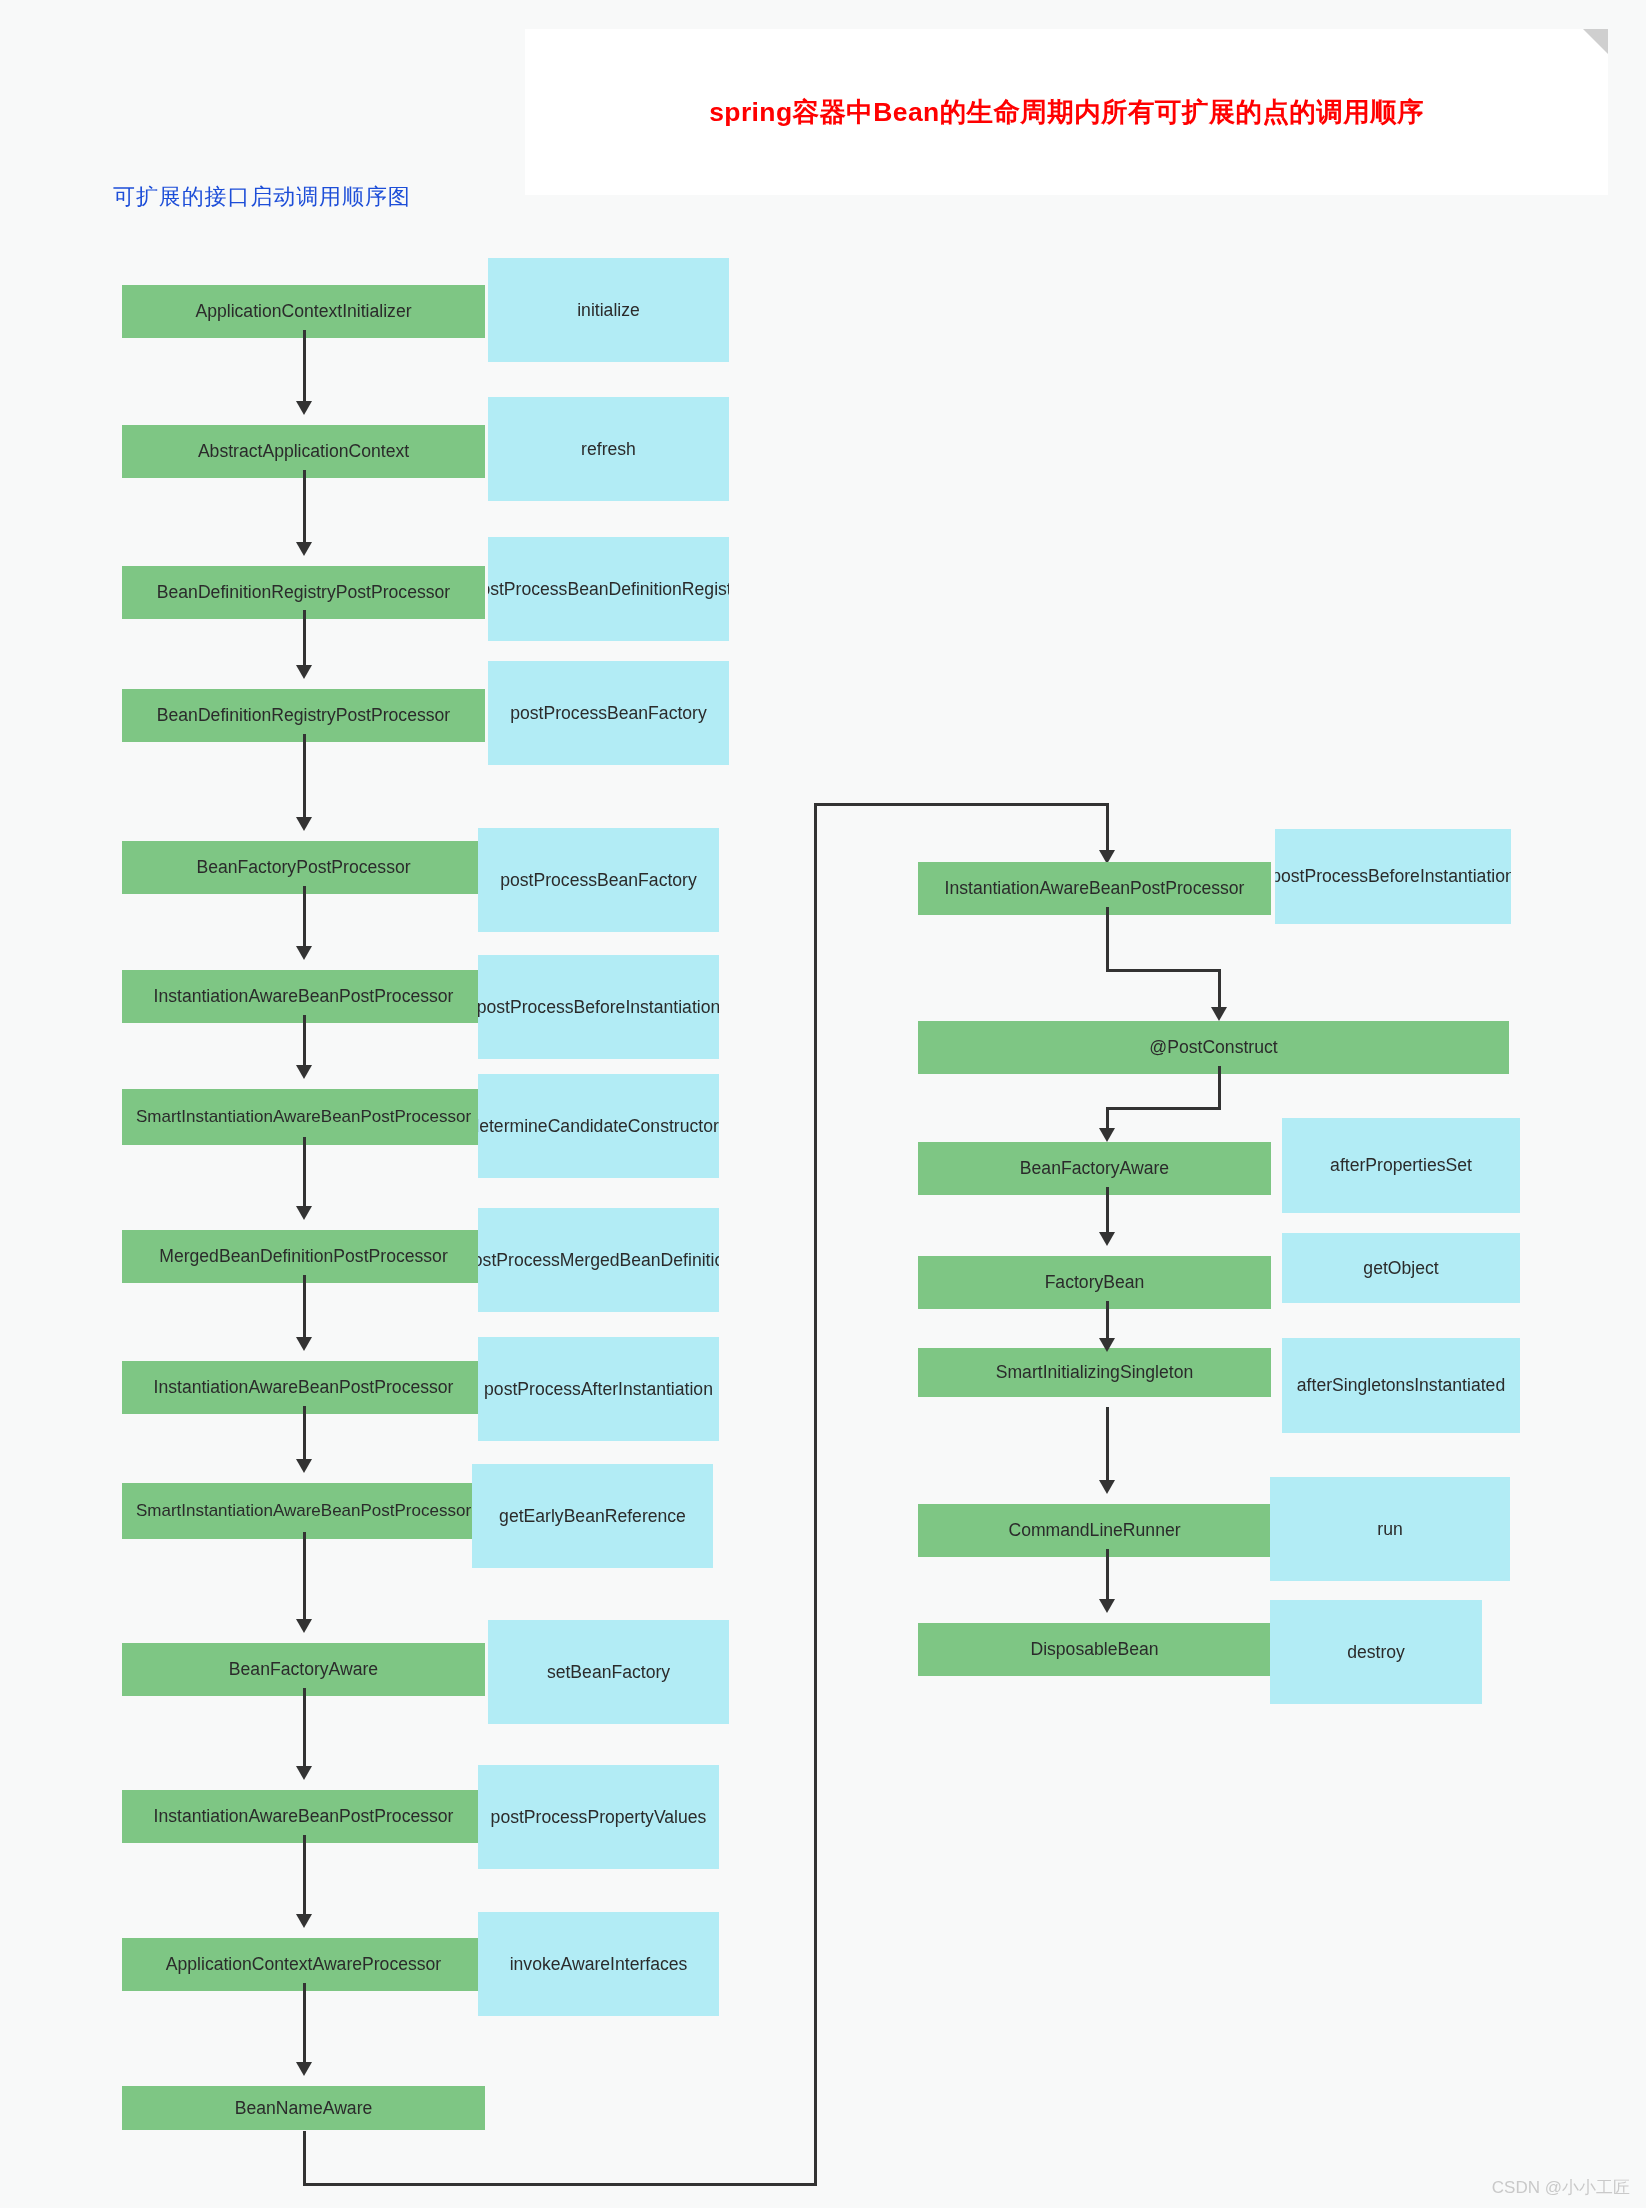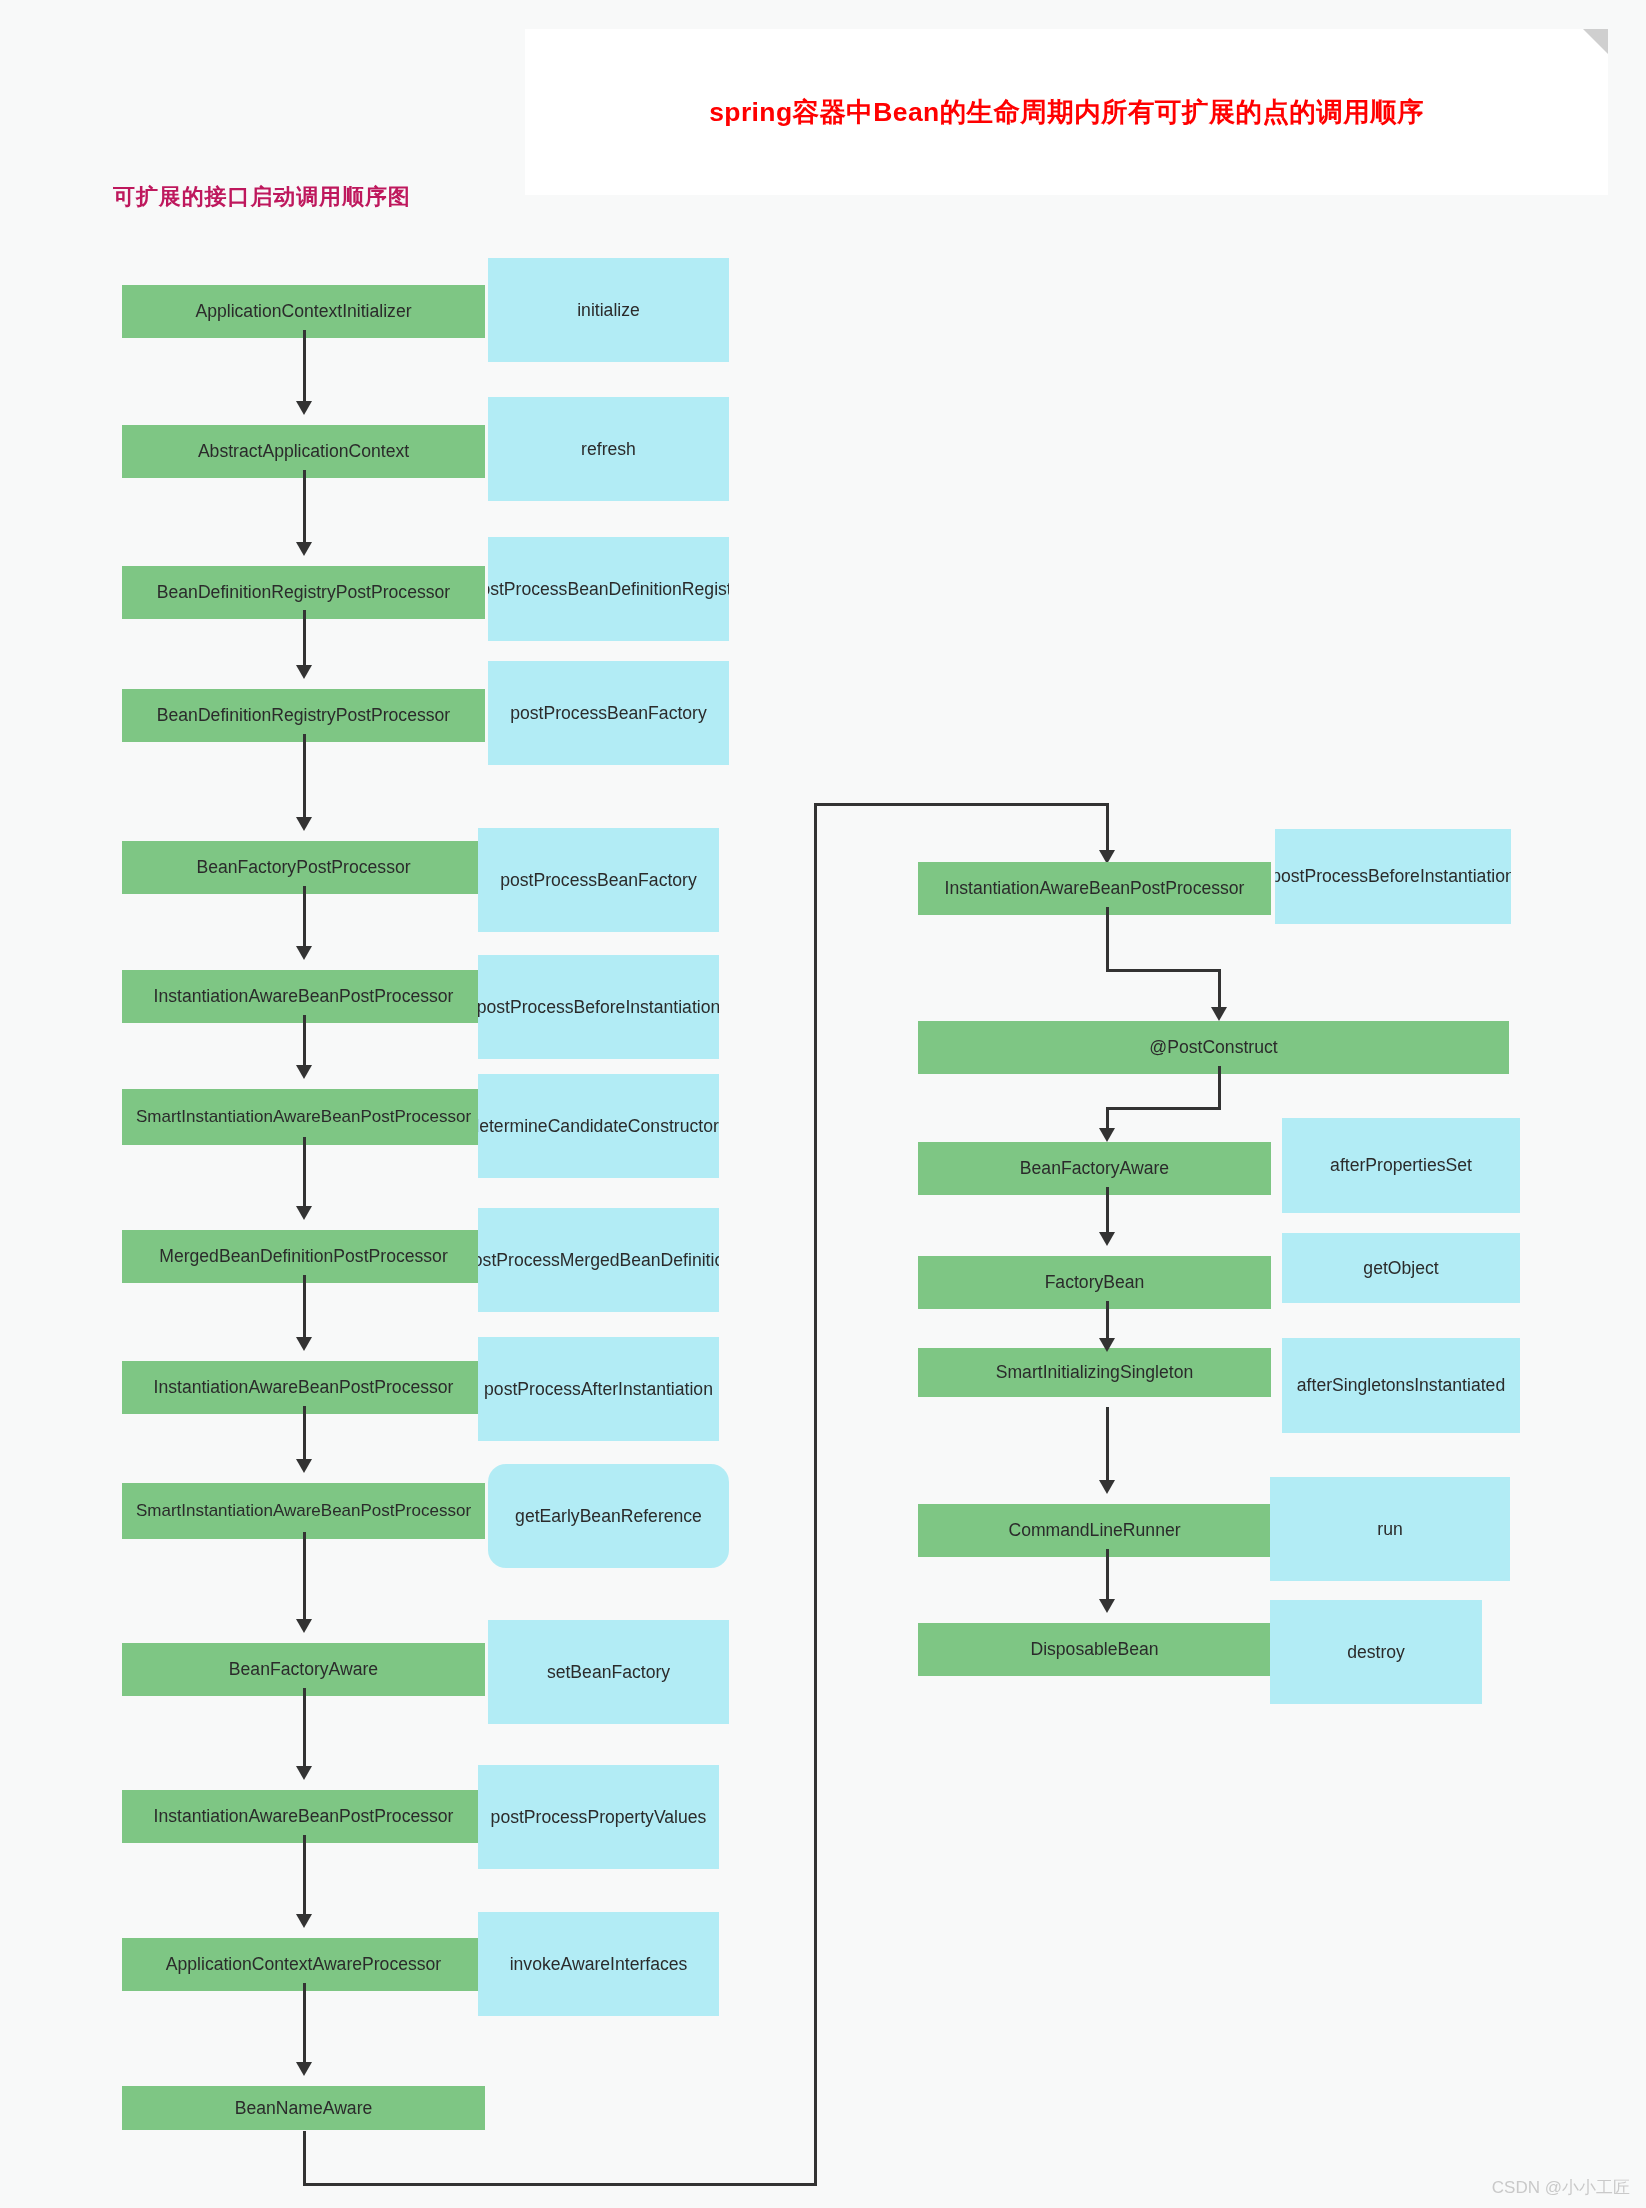--- a/index.html
+++ b/index.html
@@ -41,23 +41,23 @@
     right: 0; top: 0;
     width: 0; height: 0;
     border-top: 25px solid #cfcfcf;
     border-left: 25px solid transparent;
   }
 
   
   #section-heading {
     position: absolute;
     left: 113px; top: 182px;
-    color: #be185d;
+    color: #1d4ed8;
     font-size: 22px;
-    font-weight: bold;
+    font-weight: normal;
     letter-spacing: 0.9px;
     white-space: nowrap;
   }
 
   
   .node {
     position: absolute;
     display: flex;
     align-items: center;
     justify-content: center;
@@ -131,21 +131,21 @@
 
   <div class="node blue" style="left:488px; top:250px;  width:241px; height:104px;">initialize</div>
   <div class="node blue" style="left:488px; top:389px;  width:241px; height:104px;">refresh</div>
   <div class="node blue" style="left:488px; top:529px;  width:241px; height:104px;">postProcessBeanDefinitionRegistry</div>
   <div class="node blue" style="left:488px; top:653px;  width:241px; height:104px;">postProcessBeanFactory</div>
   <div class="node blue" style="left:478px; top:820px;  width:241px; height:104px;">postProcessBeanFactory</div>
   <div class="node blue" style="left:478px; top:947px; width:241px; height:104px;">postProcessBeforeInstantiation</div>
   <div class="node blue" style="left:478px; top:1066px; width:241px; height:104px;">determineCandidateConstructors</div>
   <div class="node blue" style="left:478px; top:1200px; width:241px; height:104px;">postProcessMergedBeanDefinition</div>
   <div class="node blue" style="left:478px; top:1329px; width:241px; height:104px;">postProcessAfterInstantiation</div>
-  <div class="node blue" style="left:488px; top:1456px; width:241px; height:104px;border-radius:18px;">getEarlyBeanReference</div>
+  <div class="node blue" style="left:472px; top:1456px; width:241px; height:104px;">getEarlyBeanReference</div>
   <div class="node blue" style="left:488px; top:1612px; width:241px; height:104px;">setBeanFactory</div>
   <div class="node blue" style="left:478px; top:1757px; width:241px; height:104px;">postProcessPropertyValues</div>
   <div class="node blue" style="left:478px; top:1904px; width:241px; height:104px;">invokeAwareInterfaces</div>
 
   <div class="vline" style="left:303px; top:330px; height:73px;"></div>
   <div class="arrowhead" style="left:296px; top:401px;"></div>
 
   <div class="vline" style="left:303px; top:470px; height:73px;"></div>
   <div class="arrowhead" style="left:296px; top:542px;"></div>
 

